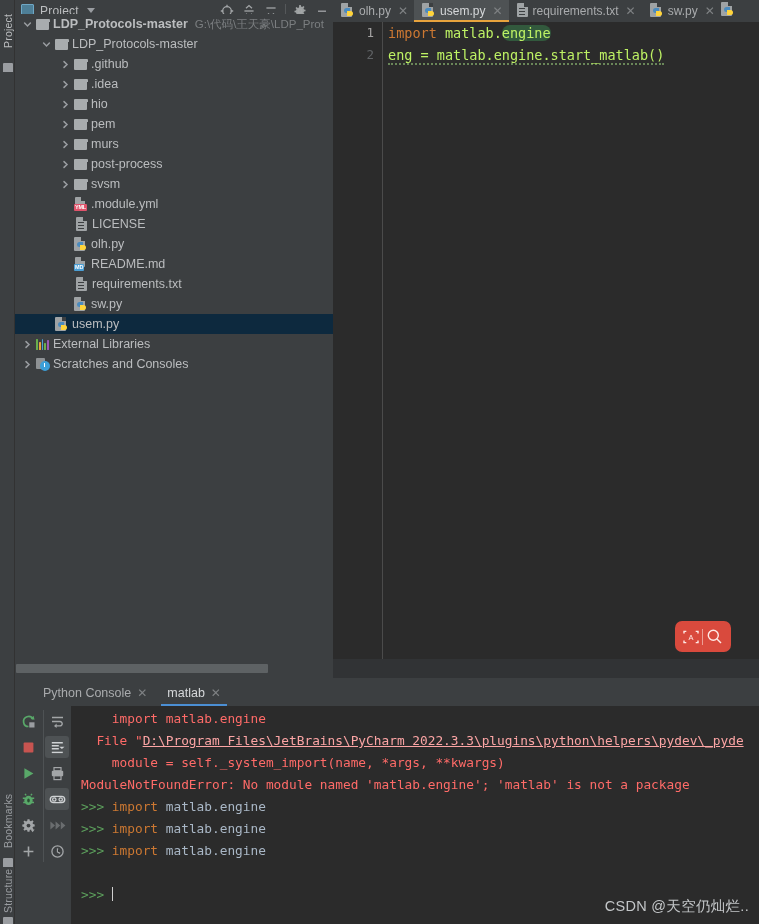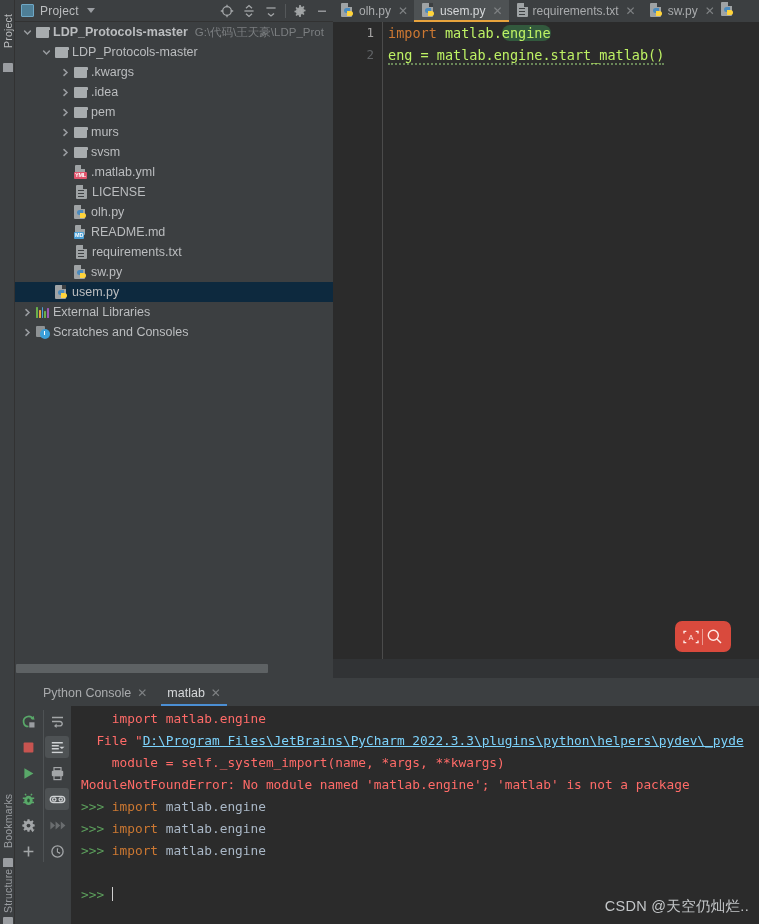--- a/index.html
+++ b/index.html
@@ -57,21 +57,21 @@
   }
   .projhead .tools { margin-left: auto; display: flex; align-items: center; gap: 0; }
   .tbtn {
     width: 22px; height: 20px; display: flex; align-items: center; justify-content: center;
   }
   .tsep { width: 1px; height: 14px; background: #55585a; margin: 0 3px; }
   .tgl { fill: none; stroke: #a3a6a8; stroke-width: 1.3; }
 
   
   .tree {
-    position: absolute; left: 0; top: 22px; width: 318px; height: 637px;
+    position: absolute; left: 0; top: 14px; width: 318px; height: 637px;
     overflow: hidden; background: #3c3f41;
   }
   .row {
     height: 20px; display: flex; align-items: center; white-space: nowrap;
     font-size: 12.5px; color: #bbbdbf; position: relative;
   }
   .row.sel { background: #0d293e; }
   .arrow {
     width: 13px; height: 20px; display: flex; align-items: center; justify-content: center;
     flex: 0 0 auto;
@@ -194,21 +194,21 @@
   .cbtn.on { background: #4e5254; }
 
   .cout {
     position: absolute; left: 56px; top: 28px; right: 0; bottom: 0;
     background: #2b2b2b; overflow: hidden;
     font-family: "DejaVu Sans Mono", monospace; font-size: 12.8px;
     padding-top: 2px;
   }
   .ol { height: 22px; line-height: 22px; white-space: pre; padding-left: 10px; }
   .err { color: #ff6b68; }
-  .lnk { color: #7dd3fc; text-decoration: underline; margin-top: 28px; }
+  .lnk { color: #fca5a5; text-decoration: underline; margin-top: 28px; }
   .prm { color: #5c9f5c; }
   .org { color: #cc7832; }
   .gry { color: #a9b7c6; }
   .caret-blk { display:inline-block; width:1.5px; height:14px; background:#d0d0d0; vertical-align:-2px; }
 
   
   .wm {
     position: absolute; right: 10px; bottom: 8px;
     color: #c3c6c8; font-size: 14.5px; font-family: "Liberation Sans", sans-serif;
     letter-spacing: .3px; white-space: nowrap;
@@ -308,21 +308,21 @@
             <svg width="9" height="9" viewBox="0 0 9 9">
               <path class="ag" d="M3 1.6 6 4.5 3 7.4"></path>
             </svg>
           </span>
         <span class="ico">
             <span class="fold">
               <span class="tab"></span>
               <span class="body"></span>
             </span>
           </span>
-        <span class="lbl">.kwargs</span>
+        <span class="lbl">.github</span>
       </div>
       <div class="row" style="padding-left:44px">
         <span class="arrow">
             <svg width="9" height="9" viewBox="0 0 9 9">
               <path class="ag" d="M3 1.6 6 4.5 3 7.4"></path>
             </svg>
           </span>
         <span class="ico">
             <span class="fold">
               <span class="tab"></span>
@@ -336,35 +336,63 @@
             <svg width="9" height="9" viewBox="0 0 9 9">
               <path class="ag" d="M3 1.6 6 4.5 3 7.4"></path>
             </svg>
           </span>
         <span class="ico">
             <span class="fold">
               <span class="tab"></span>
               <span class="body"></span>
             </span>
           </span>
+        <span class="lbl">hio</span>
+      </div>
+      <div class="row" style="padding-left:44px">
+        <span class="arrow">
+            <svg width="9" height="9" viewBox="0 0 9 9">
+              <path class="ag" d="M3 1.6 6 4.5 3 7.4"></path>
+            </svg>
+          </span>
+        <span class="ico">
+            <span class="fold">
+              <span class="tab"></span>
+              <span class="body"></span>
+            </span>
+          </span>
         <span class="lbl">pem</span>
       </div>
       <div class="row" style="padding-left:44px">
         <span class="arrow">
             <svg width="9" height="9" viewBox="0 0 9 9">
               <path class="ag" d="M3 1.6 6 4.5 3 7.4"></path>
             </svg>
           </span>
         <span class="ico">
             <span class="fold">
               <span class="tab"></span>
               <span class="body"></span>
             </span>
           </span>
         <span class="lbl">murs</span>
+      </div>
+      <div class="row" style="padding-left:44px">
+        <span class="arrow">
+            <svg width="9" height="9" viewBox="0 0 9 9">
+              <path class="ag" d="M3 1.6 6 4.5 3 7.4"></path>
+            </svg>
+          </span>
+        <span class="ico">
+            <span class="fold">
+              <span class="tab"></span>
+              <span class="body"></span>
+            </span>
+          </span>
+        <span class="lbl">post-process</span>
       </div>
       <div class="row" style="padding-left:44px">
         <span class="arrow">
             <svg width="9" height="9" viewBox="0 0 9 9">
               <path class="ag" d="M3 1.6 6 4.5 3 7.4"></path>
             </svg>
           </span>
         <span class="ico">
             <span class="fold">
               <span class="tab"></span>
@@ -374,21 +402,21 @@
         <span class="lbl">svsm</span>
       </div>
 
       <div class="row" style="padding-left:57px">
         <span class="ico">
           <span class="bico">
               <span class="pg"></span>
               <span class="bdg yml">YML</span>
             </span>
         </span>
-        <span class="lbl">.matlab.yml</span>
+        <span class="lbl">.module.yml</span>
       </div>
       <div class="row" style="padding-left:58px">
         <span class="ico">
           <span class="docico">
               <span class="pg"></span>
               <span class="ln" style="top:5px"></span>
               <span class="ln" style="top:8px"></span>
               <span class="ln" style="top:11px"></span>
             </span>
         </span>

